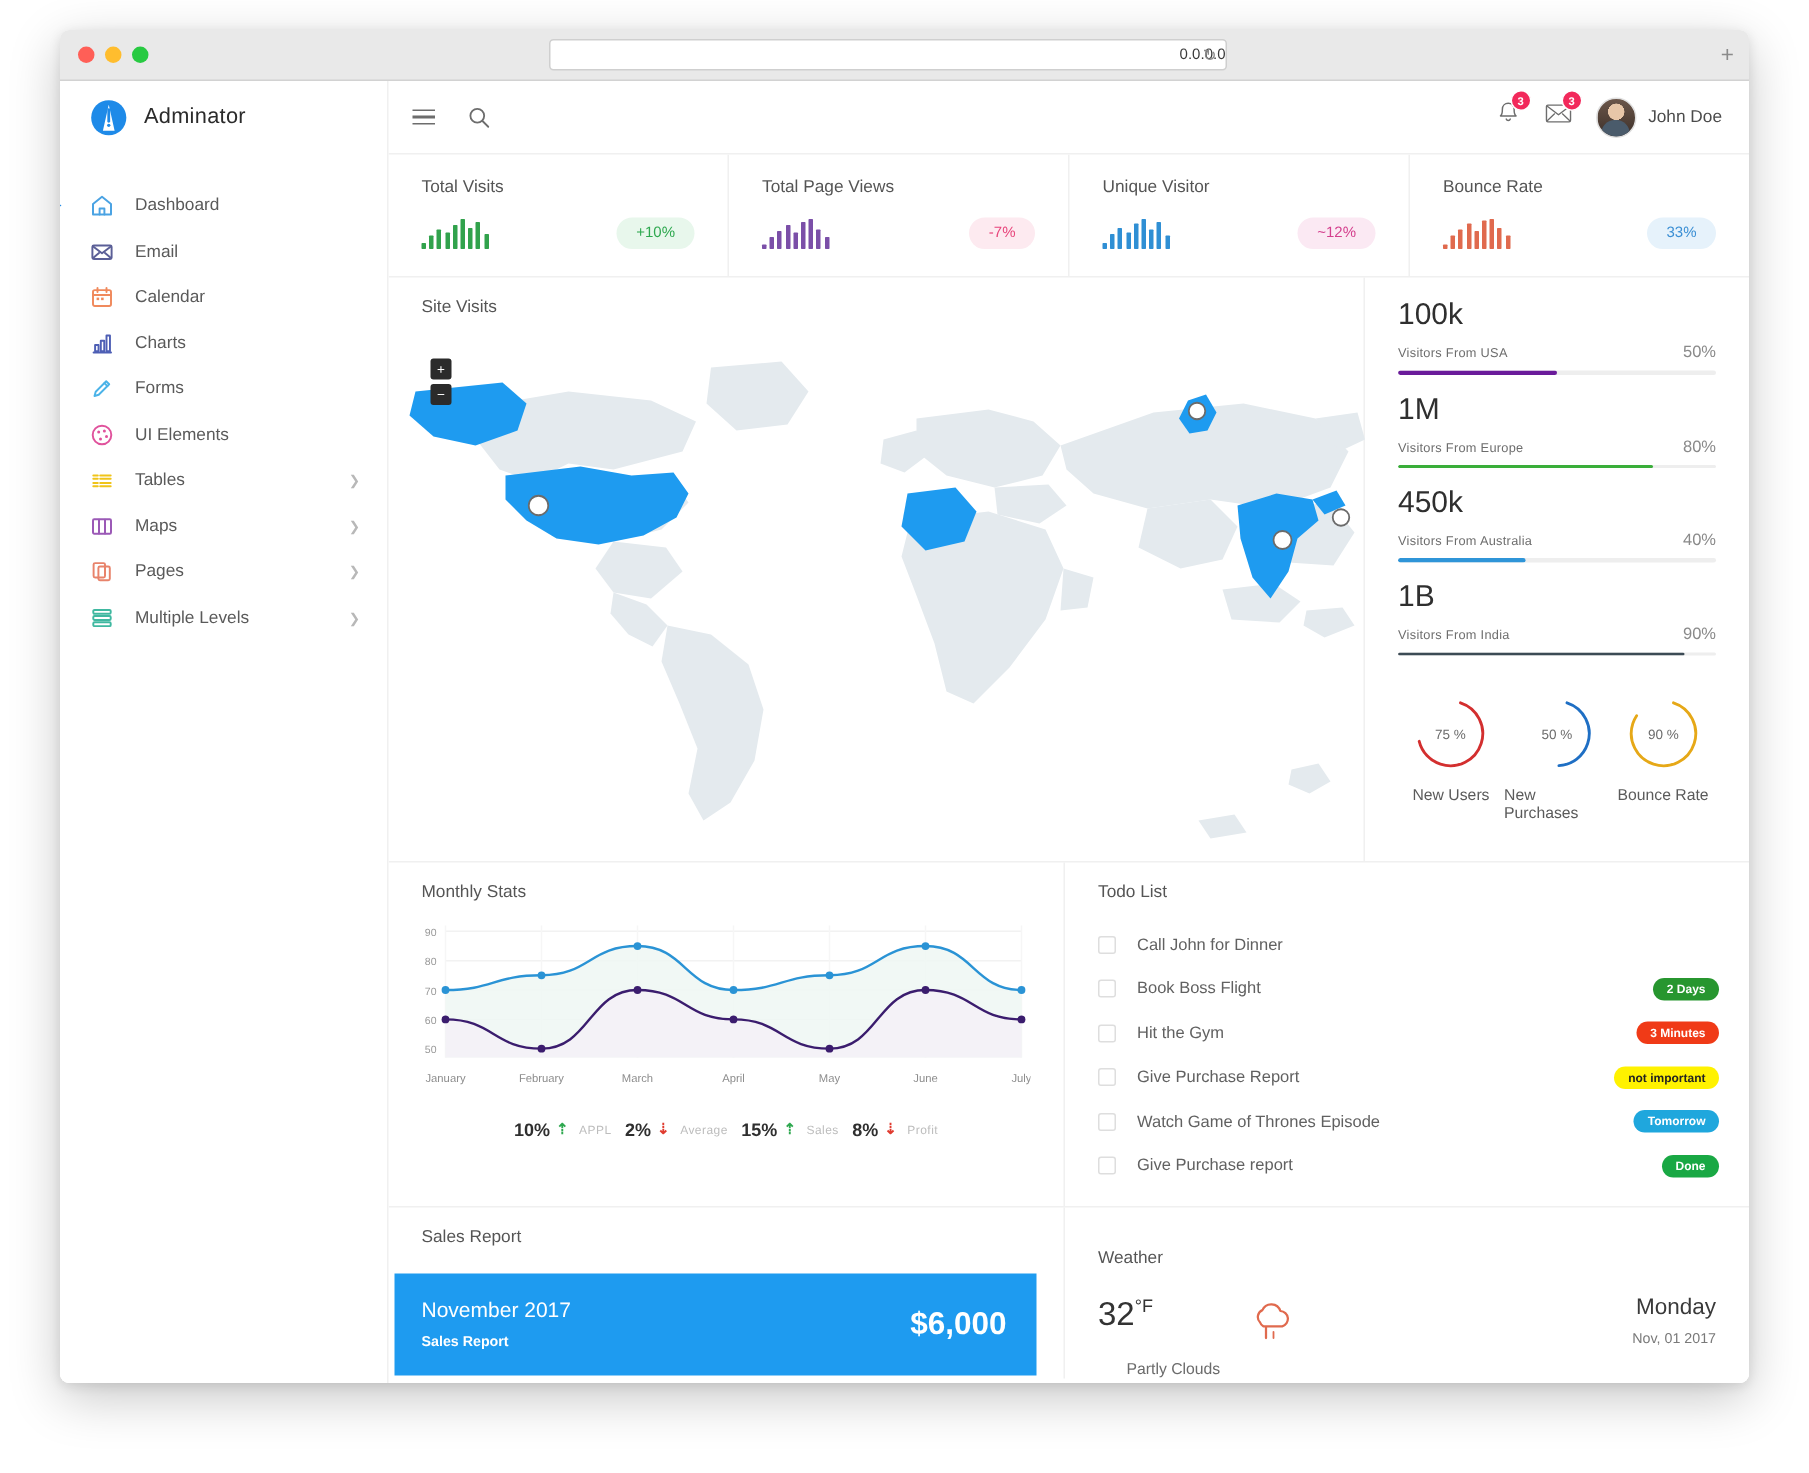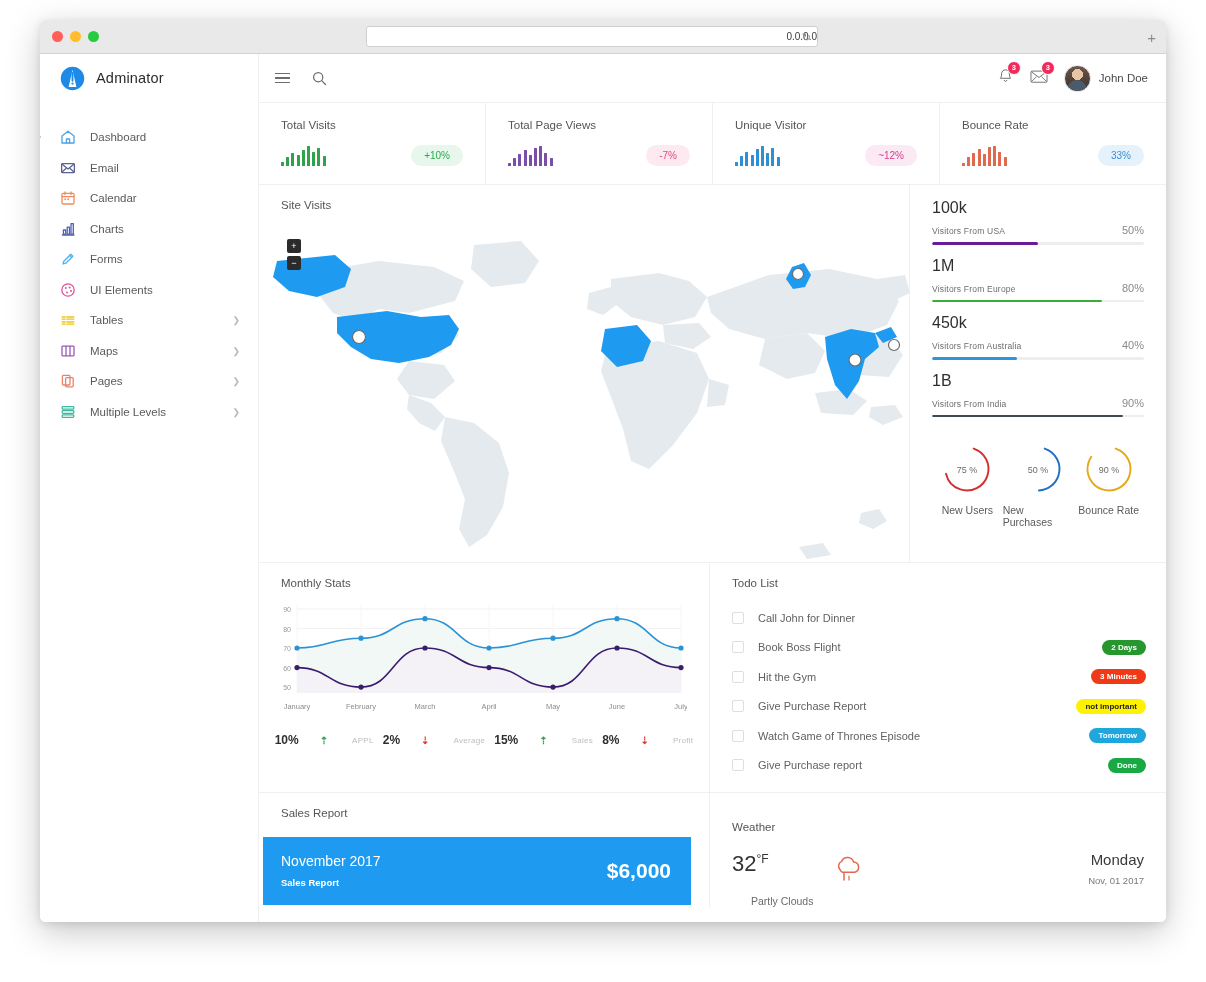--- a/index.html
+++ b/index.html
@@ -139,40 +139,40 @@
     display: flex; flex-direction: column; gap: 3px;
   }
   .map-zoom button {
     width: 14px; height: 14px; background: #2b2b2b; color: #fff;
     border: none; border-radius: 2px; font-size: 9px; line-height: 1;
     cursor: pointer; padding: 0; font-family: "Liberation Sans", sans-serif;
   }
 
   .visitors-panel { flex: 1; padding: 14px 22px 10px 22px; min-width: 0; }
   .vis-item { margin-bottom: 12px; }
-  .vis-value { font-size: 16px; color: #2f2f2f; margin-bottom: 7px; }
+  .vis-value { font-size: 20px; color: #2f2f2f; margin-bottom: 7px; }
   .vis-row { display: flex; align-items: baseline; margin-bottom: 6px; }
   .vis-label { font-size: 8.5px; color: #6d6d6d; letter-spacing: .2px; }
   .vis-pct { margin-left: auto; font-size: 11px; color: #8a8a8a; }
   .track { height: 2.5px; background: #eeeeee; border-radius: 2px; overflow: hidden; }
   .fill { height: 100%; border-radius: 2px; }
 
   .donuts { display: flex; padding: 14px 0 16px 0; }
   .donut-item { flex: 1; display: flex; flex-direction: column; align-items: center; }
   .donut-label { font-size: 10.5px; color: #5b5b5b; margin-top: 9px; }
 
   
   .low-row { display: flex; border-bottom: 1px solid #f0f0f0; }
   .chart-panel { width: 451px; flex: none; padding: 14px 0 12px 0; border-right: 1px solid #f0f0f0; }
   .chart-area { padding: 8px 18px 0 10px; }
   .chart-foot {
     display: flex; justify-content: center; align-items: center;
     gap: 9px; padding-top: 14px; flex-wrap: nowrap;
   }
-  .cf-group { display: flex; align-items: center; gap: 21px; }
+  .cf-group { display: flex; align-items: center; gap: 4px; }
   .cf-val { font-size: 12px; font-weight: bold; color: #2f2f2f; }
   .cf-arrow { font-size: 10px; font-weight: bold; }
   .cf-name { font-size: 8px; color: #bdbdbd; margin-left: 3px; letter-spacing: .3px; }
 
   .todo-panel { flex: 1; padding: 14px 20px 12px 22px; min-width: 0; }
   .todo-list { margin-top: 14px; }
   .todo-item { display: flex; align-items: center; height: 29.5px; }
   .tcheck {
     width: 12px; height: 12px; border: 1px solid #dedede;
     border-radius: 2px; flex: none; margin-right: 14px; cursor: pointer;

